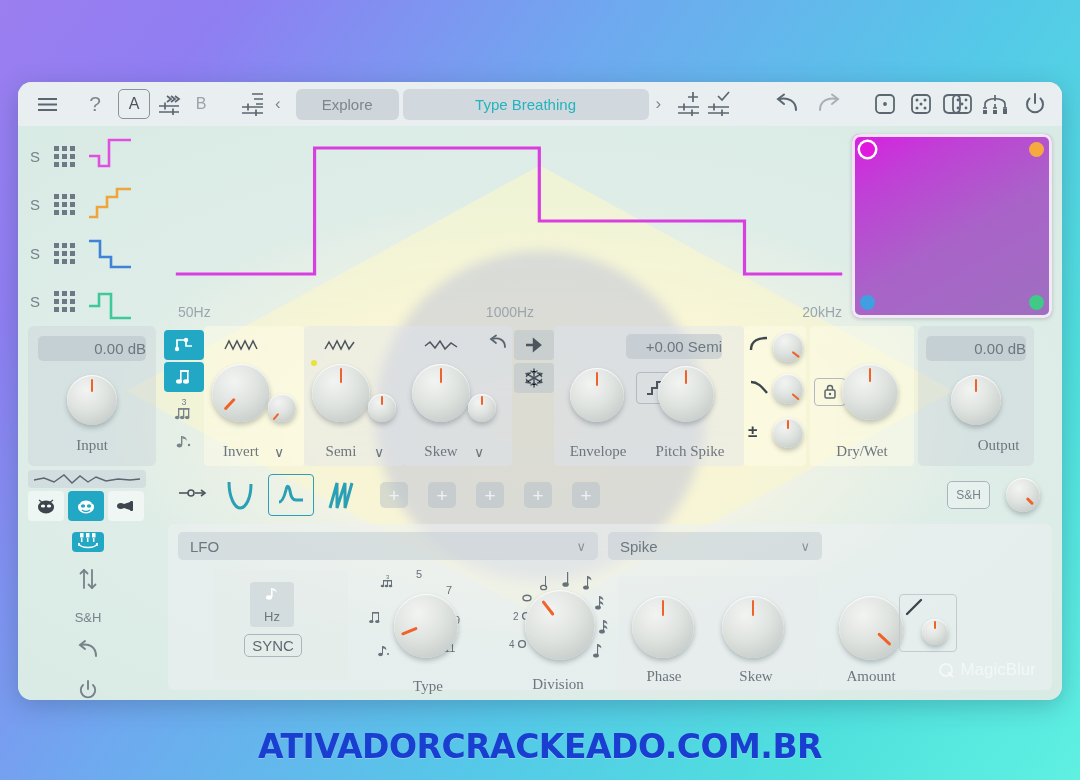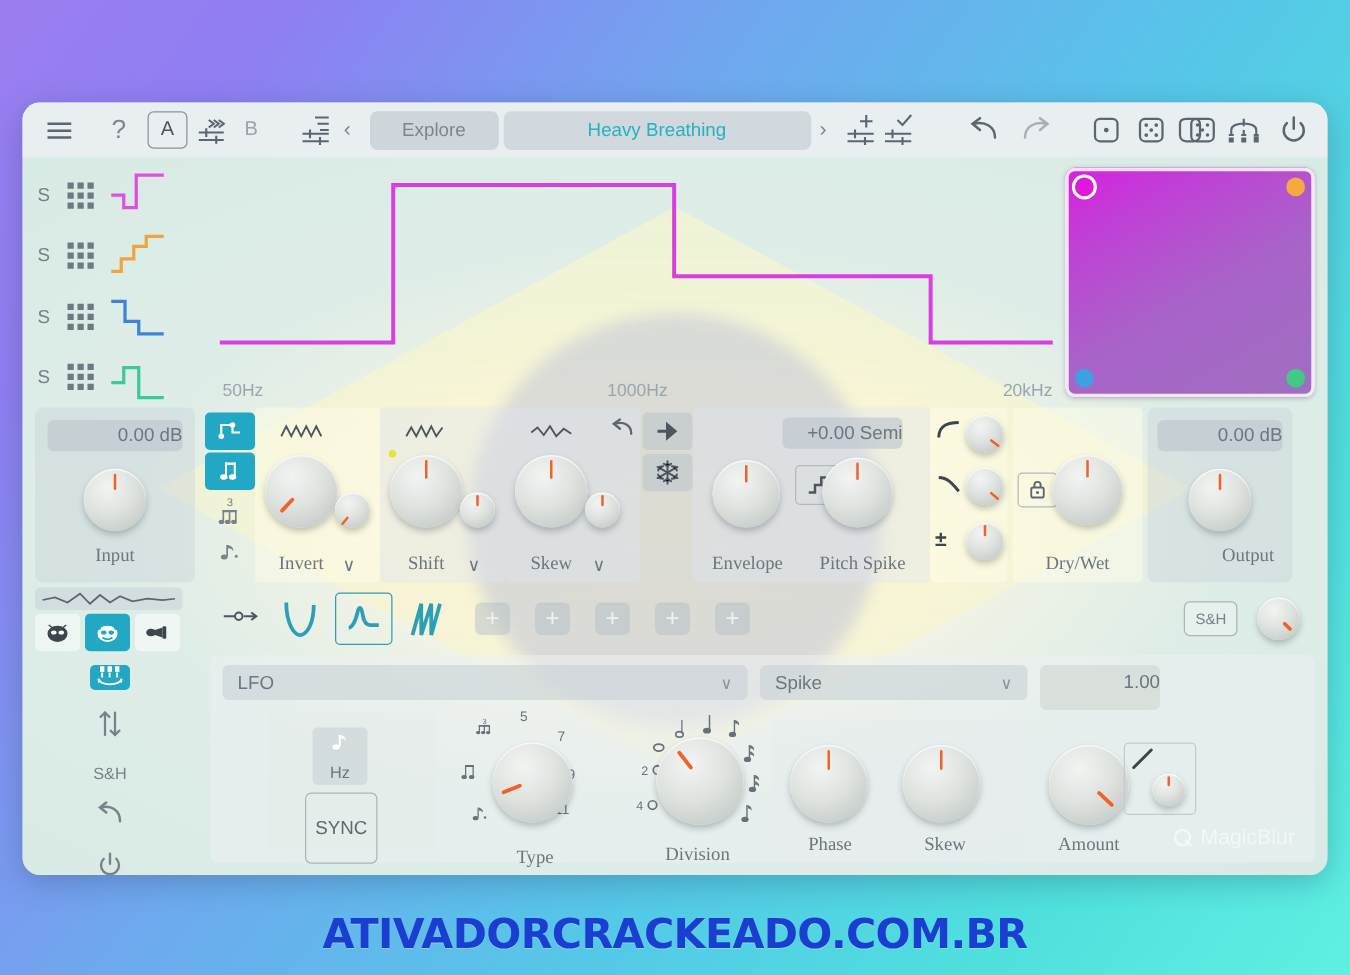--- a/index.html
+++ b/index.html
@@ -153,21 +153,21 @@
             <line x1="9" y1="12.5" x2="9" y2="19.5"></line>
         <line x1="3" y1="22" x2="24" y2="22"></line>
             <line x1="17" y1="18.5" x2="17" y2="25"></line>
           </g>
         </svg>
     </div>
     <div class="chev">‹</div>
 
     <div class="preset-wrap">
       <div class="explore">Explore</div>
-      <div class="presetname">Heavy Breathing</div>
+      <div class="presetname">Type Breathing</div>
     </div>
     <div class="chev">›</div>
 
     <div class="tbtn" style="margin-left:6px;">
       <svg width="28" height="26" viewBox="0 0 28 26">
           <g stroke="#5b6670" stroke-width="1.7" fill="none">
         <line x1="18" y1="1" x2="18" y2="11"></line>
             <line x1="13" y1="6" x2="23" y2="6"></line>
         <line x1="3" y1="16" x2="24" y2="16"></line>
             <line x1="9" y1="12.5" x2="9" y2="19.5"></line>
@@ -434,21 +434,21 @@
     <div class="panel tint-b" style="width:100px;position:relative;border-radius:4px;">
       <svg width="34" height="14" viewBox="0 0 34 14" style="position:absolute;left:20px;top:12px;">
         <polyline points="1,11 5,4 9,11 13,3 17,11 21,3 25,11 30,4" fill="none" stroke="#4d565e" stroke-width="1.5"></polyline>
         </svg>
       <div class="knob" style="width:58px;height:58px;position:absolute;left:8px;top:38px;">
         <div class="tick" style="transform:rotate(0deg);"></div>
         </div>
       <div class="knob sm" style="width:28px;height:28px;position:absolute;left:64px;top:68px;">
         <div class="tick" style="transform:rotate(0deg);"></div>
         </div>
-      <div class="klabel" style="position:absolute;left:4px;bottom:6px;width:66px;">Shift</div>
+      <div class="klabel" style="position:absolute;left:4px;bottom:6px;width:66px;">Semi</div>
       <div style="position:absolute;left:70px;bottom:6px;color:#6d767e;font-size:14px;">∨</div>
       <div style="position:absolute;left:7px;top:34px;width:6px;height:6px;background:#e8e23c;border-radius:50%;"></div>
     </div>
 
     <div class="panel tint-b" style="width:108px;position:relative;border-radius:4px;">
       <svg width="34" height="14" viewBox="0 0 34 14" style="position:absolute;left:20px;top:12px;">
         <polyline points="1,8 6,4 11,10 16,3 21,11 27,5 33,9" fill="none" stroke="#4d565e" stroke-width="1.5"></polyline>
         </svg>
       <div class="knob" style="width:58px;height:58px;position:absolute;left:8px;top:38px;">
         <div class="tick" style="transform:rotate(0deg);"></div>
@@ -688,35 +688,34 @@
     <div class="lfomain">
       <div style="display:flex;gap:10px;padding:8px 10px 0 10px;">
         <div class="ddown" style="flex:1;max-width:396px;">
           <span>LFO</span>
           <span class="cv">∨</span>
         </div>
         <div class="ddown" style="width:190px;">
           <span>Spike</span>
           <span class="cv">∨</span>
         </div>
-        <div class="valbox" style="width:96px;background:rgba(205,211,205,.55);height:28px;line-height:20px;">1.00</div>
       </div>
 
       <div style="position:absolute;left:46px;top:46px;width:134px;height:110px;background:rgba(228,234,232,.45);border-radius:4px;">
         <div style="position:absolute;left:36px;top:12px;width:44px;text-align:center;background:rgba(196,205,212,.55);border-radius:4px;padding:4px 0 3px;">
           <svg width="18" height="18" viewBox="0 0 18 18">
               <g fill="#fff">
             <rect x="8" y="2" width="1.6" height="9"></rect>
                 <path d="M9.6 2 C13 3 14 5 13.6 7 C13 5.2 11.6 4.6 9.6 4.6 Z"></path>
             <ellipse cx="6" cy="11.5" rx="3" ry="2.2"></ellipse>
               </g>
             </svg>
           <div style="font-size:13px;color:#6d767e;margin-top:1px;">Hz</div>
         </div>
-        <div style="position:absolute;left:30px;top:64px;width:56px;text-align:center;border:1.4px solid #aab4ba;border-radius:5px;padding:19px 0;font-size:15px;color:#5f696f;">SYNC</div>
+        <div style="position:absolute;left:30px;top:64px;width:56px;text-align:center;border:1.4px solid #aab4ba;border-radius:5px;padding:2px 0;font-size:15px;color:#5f696f;">SYNC</div>
       </div>
 
       <div style="position:absolute;left:200px;top:44px;width:120px;height:120px;">
         <div class="nmark" style="left:48px;top:0;">5</div>
         <div class="nmark" style="left:78px;top:16px;">7</div>
         <div class="nmark" style="left:86px;top:46px;">9</div>
         <div class="nmark" style="left:76px;top:74px;">11</div>
         <svg width="18" height="16" viewBox="0 0 18 16" style="position:absolute;left:12px;top:6px;">
           <text x="6" y="5" font-size="6" fill="#67717a" font-family="Liberation Sans">3</text>
           <g fill="#67717a">

